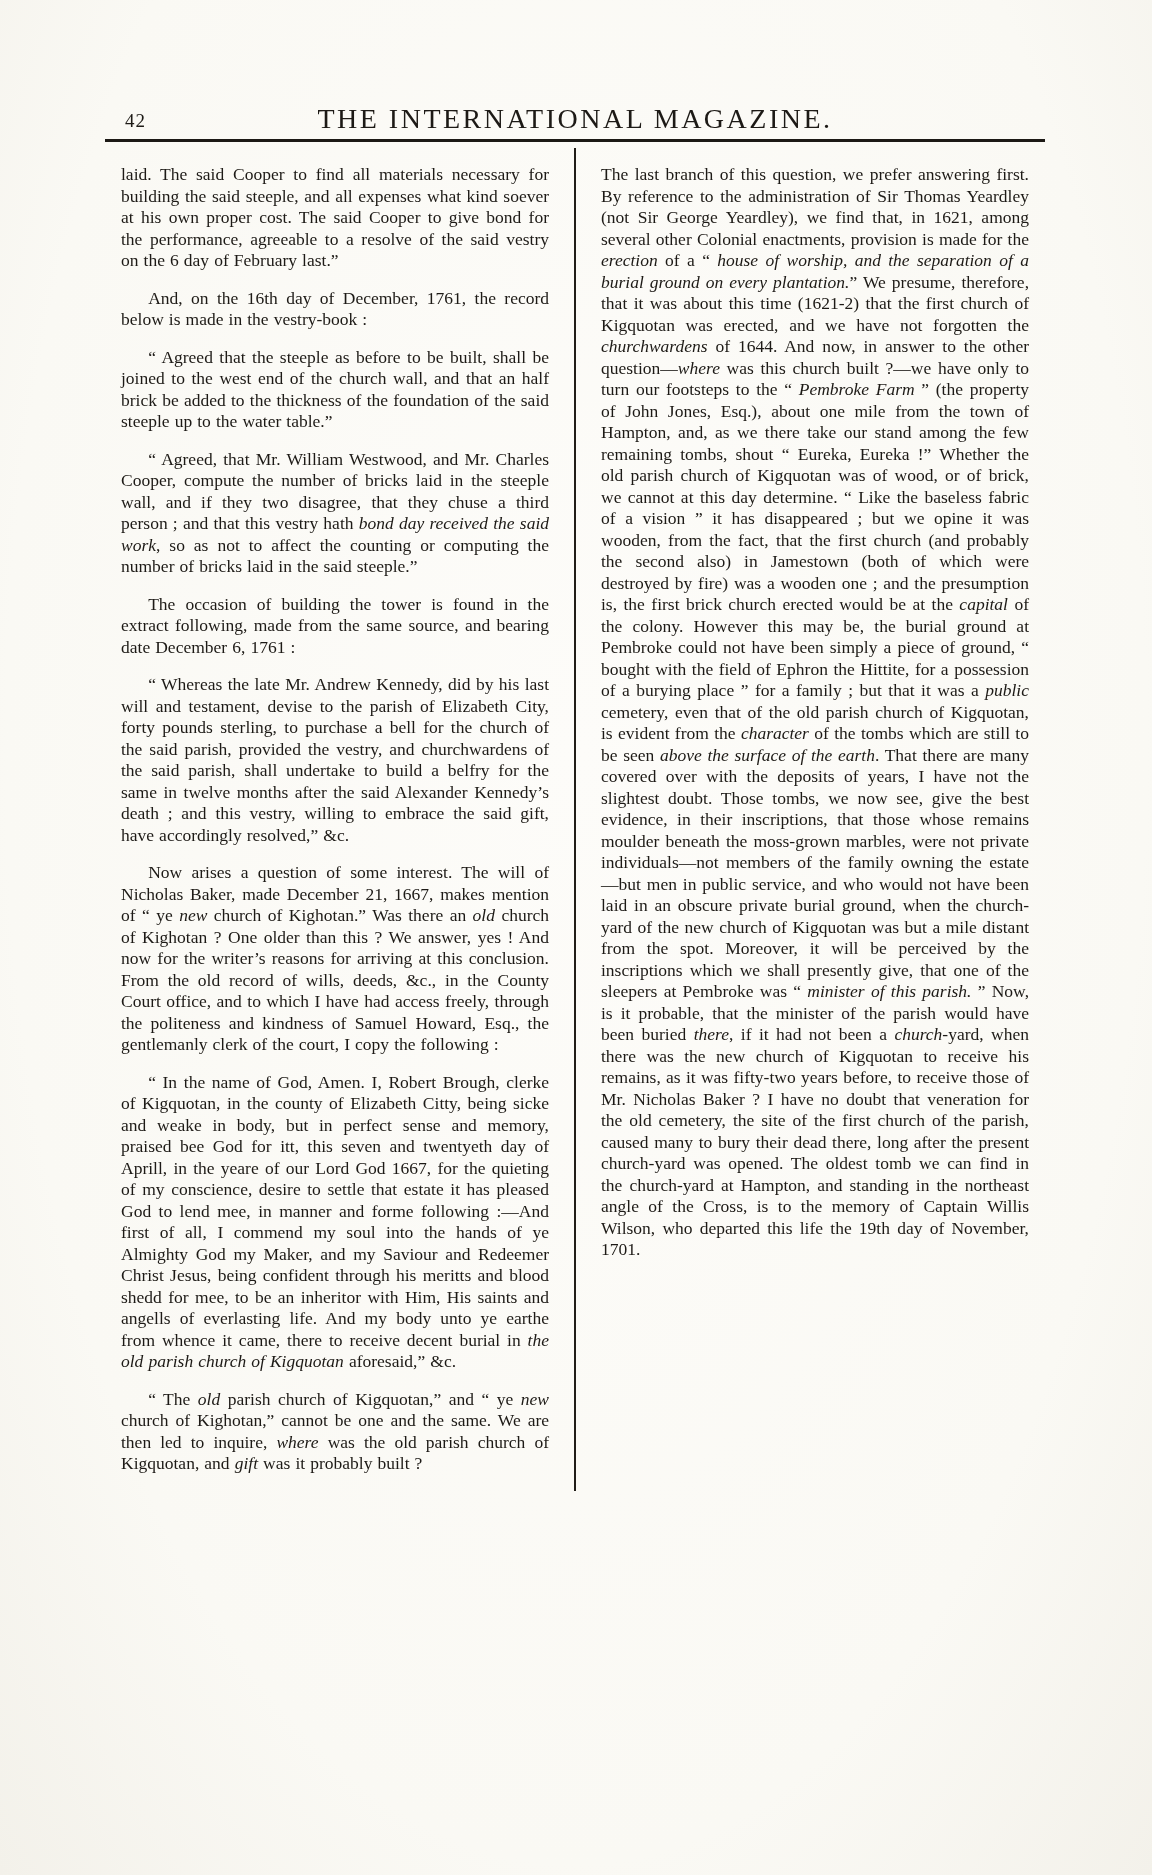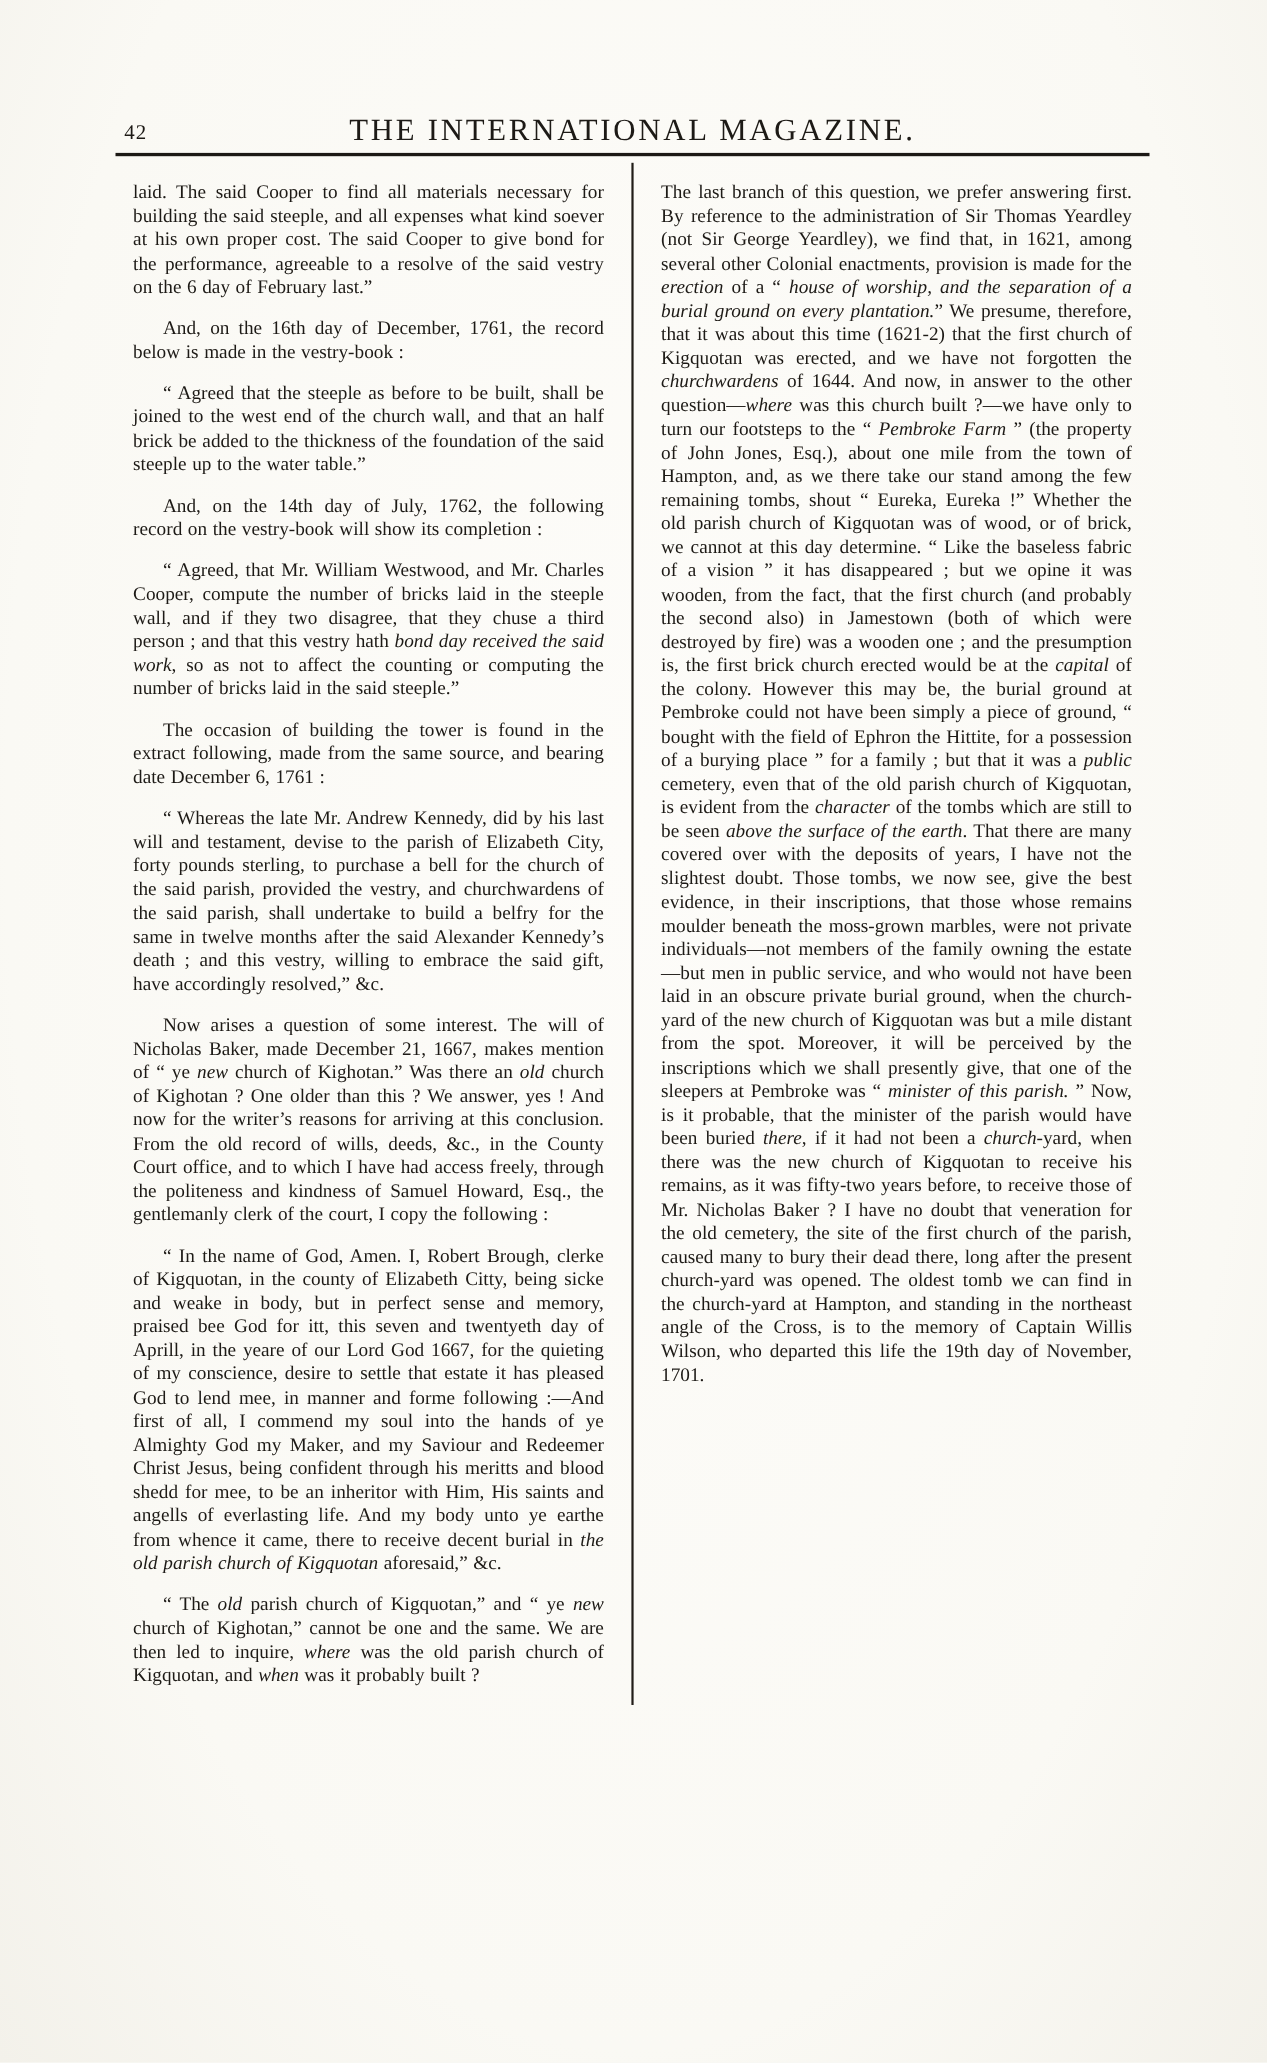--- a/index.html
+++ b/index.html
@@ -19,21 +19,21 @@
     color: #1d1a16;
     font-family: "Liberation Serif", "DejaVu Serif", serif;
     overflow: hidden;
   }
   .page-header {
     position: relative;
     height: 30px;
   }
   .page-number {
     position: absolute;
-    left: 8px;
+    left: 20px;
     bottom: 2px;
     font-size: 19px;
     letter-spacing: 1px;
   }
   .page-title {
     margin: 0;
     text-align: center;
     font-size: 28px;
     font-weight: normal;
     letter-spacing: 2.5px;
@@ -77,26 +77,25 @@
   <header class="page-header">
     <span class="page-number">42</span>
     <h1 class="page-title">THE INTERNATIONAL MAGAZINE.</h1>
   </header>
   <div class="header-rule"></div>
   <main class="columns">
     <section class="col col-left">
         <p class="para">laid. The said Cooper to find all materials necessary for building the said steeple, and all expenses what kind soever at his own proper cost. The said Cooper to give bond for the performance, agreeable to a resolve of the said vestry on the 6 day of February last.”</p>
         <p class="para indent">And, on the 16th day of December, 1761, the record below is made in the vestry-book :</p>
         <p class="para indent">“ Agreed that the steeple as before to be built, shall be joined to the west end of the church wall, and that an half brick be added to the thickness of the foundation of the said steeple up to the water table.”</p>
-        <p class="para indent">And, on the 14th day of July, 1762, the following record on the vestry-book will show its completion :</p>
         <p class="para indent">“ Agreed, that Mr. William Westwood, and Mr. Charles Cooper, compute the number of bricks laid in the steeple wall, and if they two disagree, that they chuse a third person ; and that this vestry hath <i>bond day received the said work</i>, so as not to affect the counting or computing the number of bricks laid in the said steeple.”</p>
         <p class="para indent">The occasion of building the tower is found in the extract following, made from the same source, and bearing date December 6, 1761 :</p>
         <p class="para indent">“ Whereas the late Mr. Andrew Kennedy, did by his last will and testament, devise to the parish of Elizabeth City, forty pounds sterling, to purchase a bell for the church of the said parish, provided the vestry, and churchwardens of the said parish, shall undertake to build a belfry for the same in twelve months after the said Alexander Kennedy’s death ; and this vestry, willing to embrace the said gift, have accordingly resolved,” &amp;c.</p>
         <p class="para indent">Now arises a question of some interest. The will of Nicholas Baker, made December 21, 1667, makes mention of “ ye <i>new</i> church of Kighotan.” Was there an <i>old</i> church of Kighotan ? One older than this ? We answer, yes ! And now for the writer’s reasons for arriving at this conclusion. From the old record of wills, deeds, &amp;c., in the County Court office, and to which I have had access freely, through the politeness and kindness of Samuel Howard, Esq., the gentlemanly clerk of the court, I copy the following :</p>
         <p class="para indent">“ In the name of God, Amen. I, Robert Brough, clerke of Kigquotan, in the county of Elizabeth Citty, being sicke and weake in body, but in perfect sense and memory, praised bee God for itt, this seven and twentyeth day of Aprill, in the yeare of our Lord God 1667, for the quieting of my conscience, desire to settle that estate it has pleased God to lend mee, in manner and forme following :—And first of all, I commend my soul into the hands of ye Almighty God my Maker, and my Saviour and Redeemer Christ Jesus, being confident through his meritts and blood shedd for mee, to be an inheritor with Him, His saints and angells of everlasting life. And my body unto ye earthe from whence it came, there to receive decent burial in <i>the old parish church of Kigquotan</i> aforesaid,” &amp;c.</p>
-        <p class="para indent">“ The <i>old</i> parish church of Kigquotan,” and “ ye <i>new</i> church of Kighotan,” cannot be one and the same. We are then led to inquire, <i>where</i> was the old parish church of Kigquotan, and <i>when</i> was it probably built ?</p>
+        <p class="para indent">“ The <i>old</i> parish church of Kigquotan,” and “ ye <i>new</i> church of Kighotan,” cannot be one and the same. We are then led to inquire, <i>where</i> was the old parish church of Kigquotan, and <i>gift</i> was it probably built ?</p>
       </section>
     <div class="col-divider"></div>
     <section class="col col-right">
         <p class="para">The last branch of this question, we prefer answering first. By reference to the administration of Sir Thomas Yeardley (not Sir George Yeardley), we find that, in 1621, among several other Colonial enactments, provision is made for the <i>erection</i> of a “ <i>house of worship, and the separation of a burial ground on every plantation.</i>” We presume, therefore, that it was about this time (1621-2) that the first church of Kigquotan was erected, and we have not forgotten the <i>churchwardens</i> of 1644. And now, in answer to the other question—<i>where</i> was this church built ?—we have only to turn our footsteps to the “ <i>Pembroke Farm</i> ” (the property of John Jones, Esq.), about one mile from the town of Hampton, and, as we there take our stand among the few remaining tombs, shout “ Eureka, Eureka !” Whether the old parish church of Kigquotan was of wood, or of brick, we cannot at this day determine. “ Like the baseless fabric of a vision ” it has disappeared ; but we opine it was wooden, from the fact, that the first church (and probably the second also) in Jamestown (both of which were destroyed by fire) was a wooden one ; and the presumption is, the first brick church erected would be at the <i>capital</i> of the colony. However this may be, the burial ground at Pembroke could not have been simply a piece of ground, “ bought with the field of Ephron the Hittite, for a possession of a burying place ” for a family ; but that it was a <i>public</i> cemetery, even that of the old parish church of Kigquotan, is evident from the <i>character</i> of the tombs which are still to be seen <i>above the surface of the earth</i>. That there are many covered over with the deposits of years, I have not the slightest doubt. Those tombs, we now see, give the best evidence, in their inscriptions, that those whose remains moulder beneath the moss-grown marbles, were not private individuals—not members of the family owning the estate—but men in public service, and who would not have been laid in an obscure private burial ground, when the church-yard of the new church of Kigquotan was but a mile distant from the spot. Moreover, it will be perceived by the inscriptions which we shall presently give, that one of the sleepers at Pembroke was “ <i>minister of this parish.</i> ” Now, is it probable, that the minister of the parish would have been buried <i>there</i>, if it had not been a <i>church</i>-yard, when there was the new church of Kigquotan to receive his remains, as it was fifty-two years before, to receive those of Mr. Nicholas Baker ? I have no doubt that veneration for the old cemetery, the site of the first church of the parish, caused many to bury their dead there, long after the present church-yard was opened. The oldest tomb we can find in the church-yard at Hampton, and standing in the northeast angle of the Cross, is to the memory of Captain Willis Wilson, who departed this life the 19th day of November, 1701.</p>
       </section>
   </main>
 </div>
 
 </body></html>

